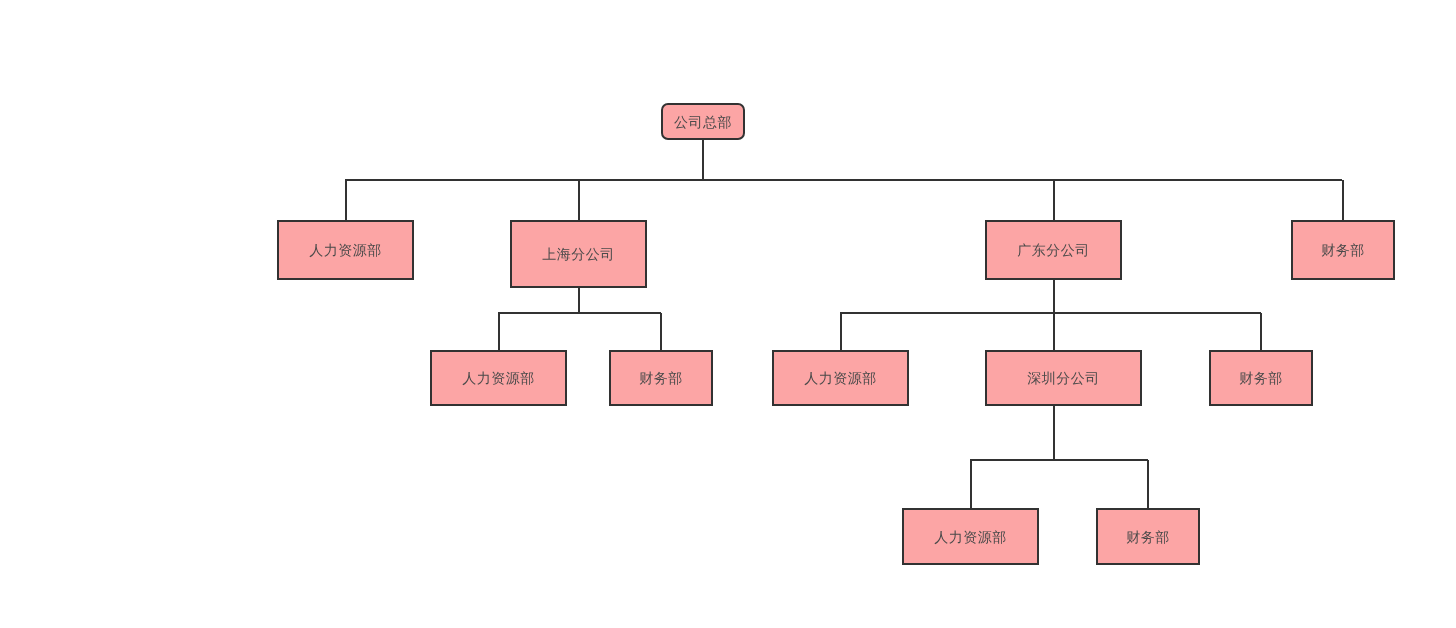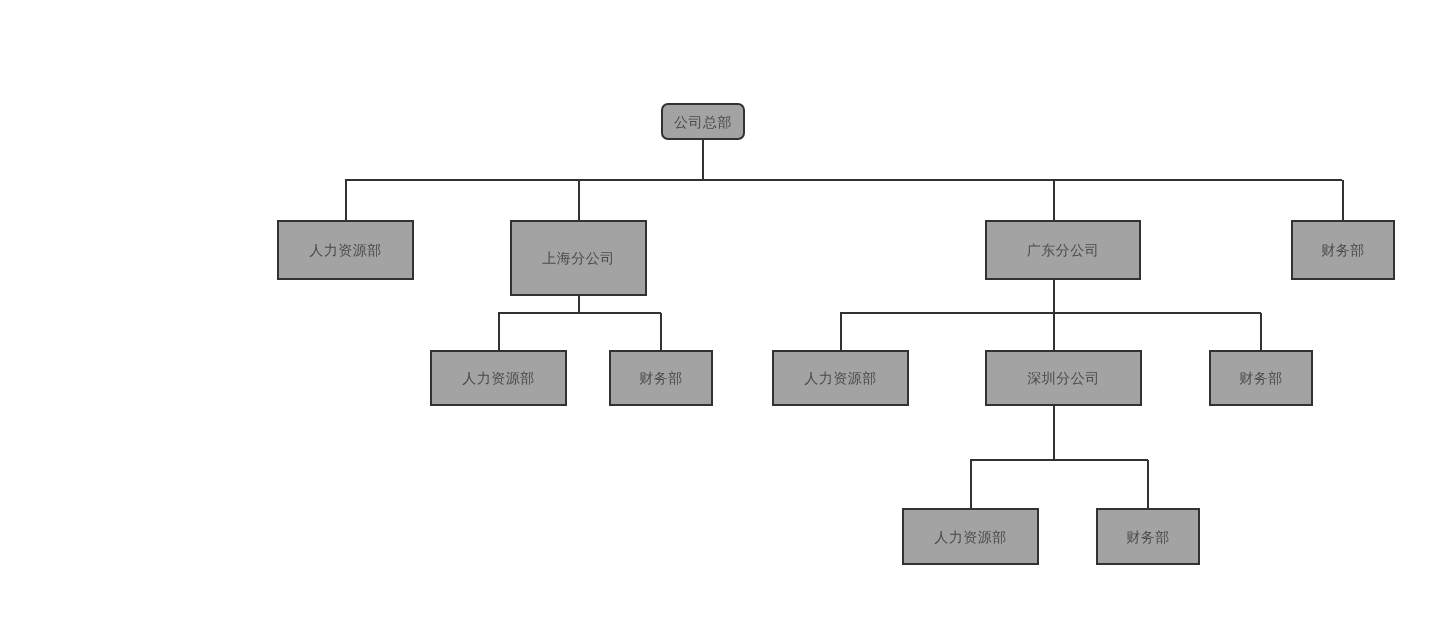--- a/index.html
+++ b/index.html
@@ -21,21 +21,21 @@
   #edge-layer {
     position: absolute;
     left: 0;
     top: 0;
     width: 1456px;
     height: 628px;
   }
   .node {
     position: absolute;
     box-sizing: border-box;
-    background: #a3a3a3;
+    background: #fca5a5;
     border: 2px solid #323232;
     display: flex;
     align-items: center;
     justify-content: center;
     text-align: left;
   }
   .node.rounded {
     border-radius: 7px;
   }
   .node-label {
@@ -72,24 +72,24 @@
       <line x1="970.5" y1="460" x2="970.5" y2="508" stroke="#323232" stroke-width="2" shape-rendering="crispEdges"></line>
       <line x1="1148" y1="460" x2="1148" y2="508" stroke="#323232" stroke-width="2" shape-rendering="crispEdges"></line>
     </svg>
   <div id="node-layer">
       <div class="node rounded" style="left: 661px; top: 103px; width: 84px; height: 37px;">
         <span class="node-label">公司总部</span>
       </div>
       <div class="node" style="left: 277px; top: 220px; width: 137px; height: 60px;">
         <span class="node-label">人力资源部</span>
       </div>
-      <div class="node" style="left: 510px; top: 220px; width: 137px; height: 76px;">
+      <div class="node" style="left: 510px; top: 220px; width: 137px; height: 68px;">
         <span class="node-label">上海分公司</span>
       </div>
-      <div class="node" style="left: 985px; top: 220px; width: 156px; height: 60px;">
+      <div class="node" style="left: 985px; top: 220px; width: 137px; height: 60px;">
         <span class="node-label">广东分公司</span>
       </div>
       <div class="node" style="left: 1291px; top: 220px; width: 104px; height: 60px;">
         <span class="node-label">财务部</span>
       </div>
       <div class="node" style="left: 430px; top: 350px; width: 137px; height: 56px;">
         <span class="node-label">人力资源部</span>
       </div>
       <div class="node" style="left: 609px; top: 350px; width: 104px; height: 56px;">
         <span class="node-label">财务部</span>

